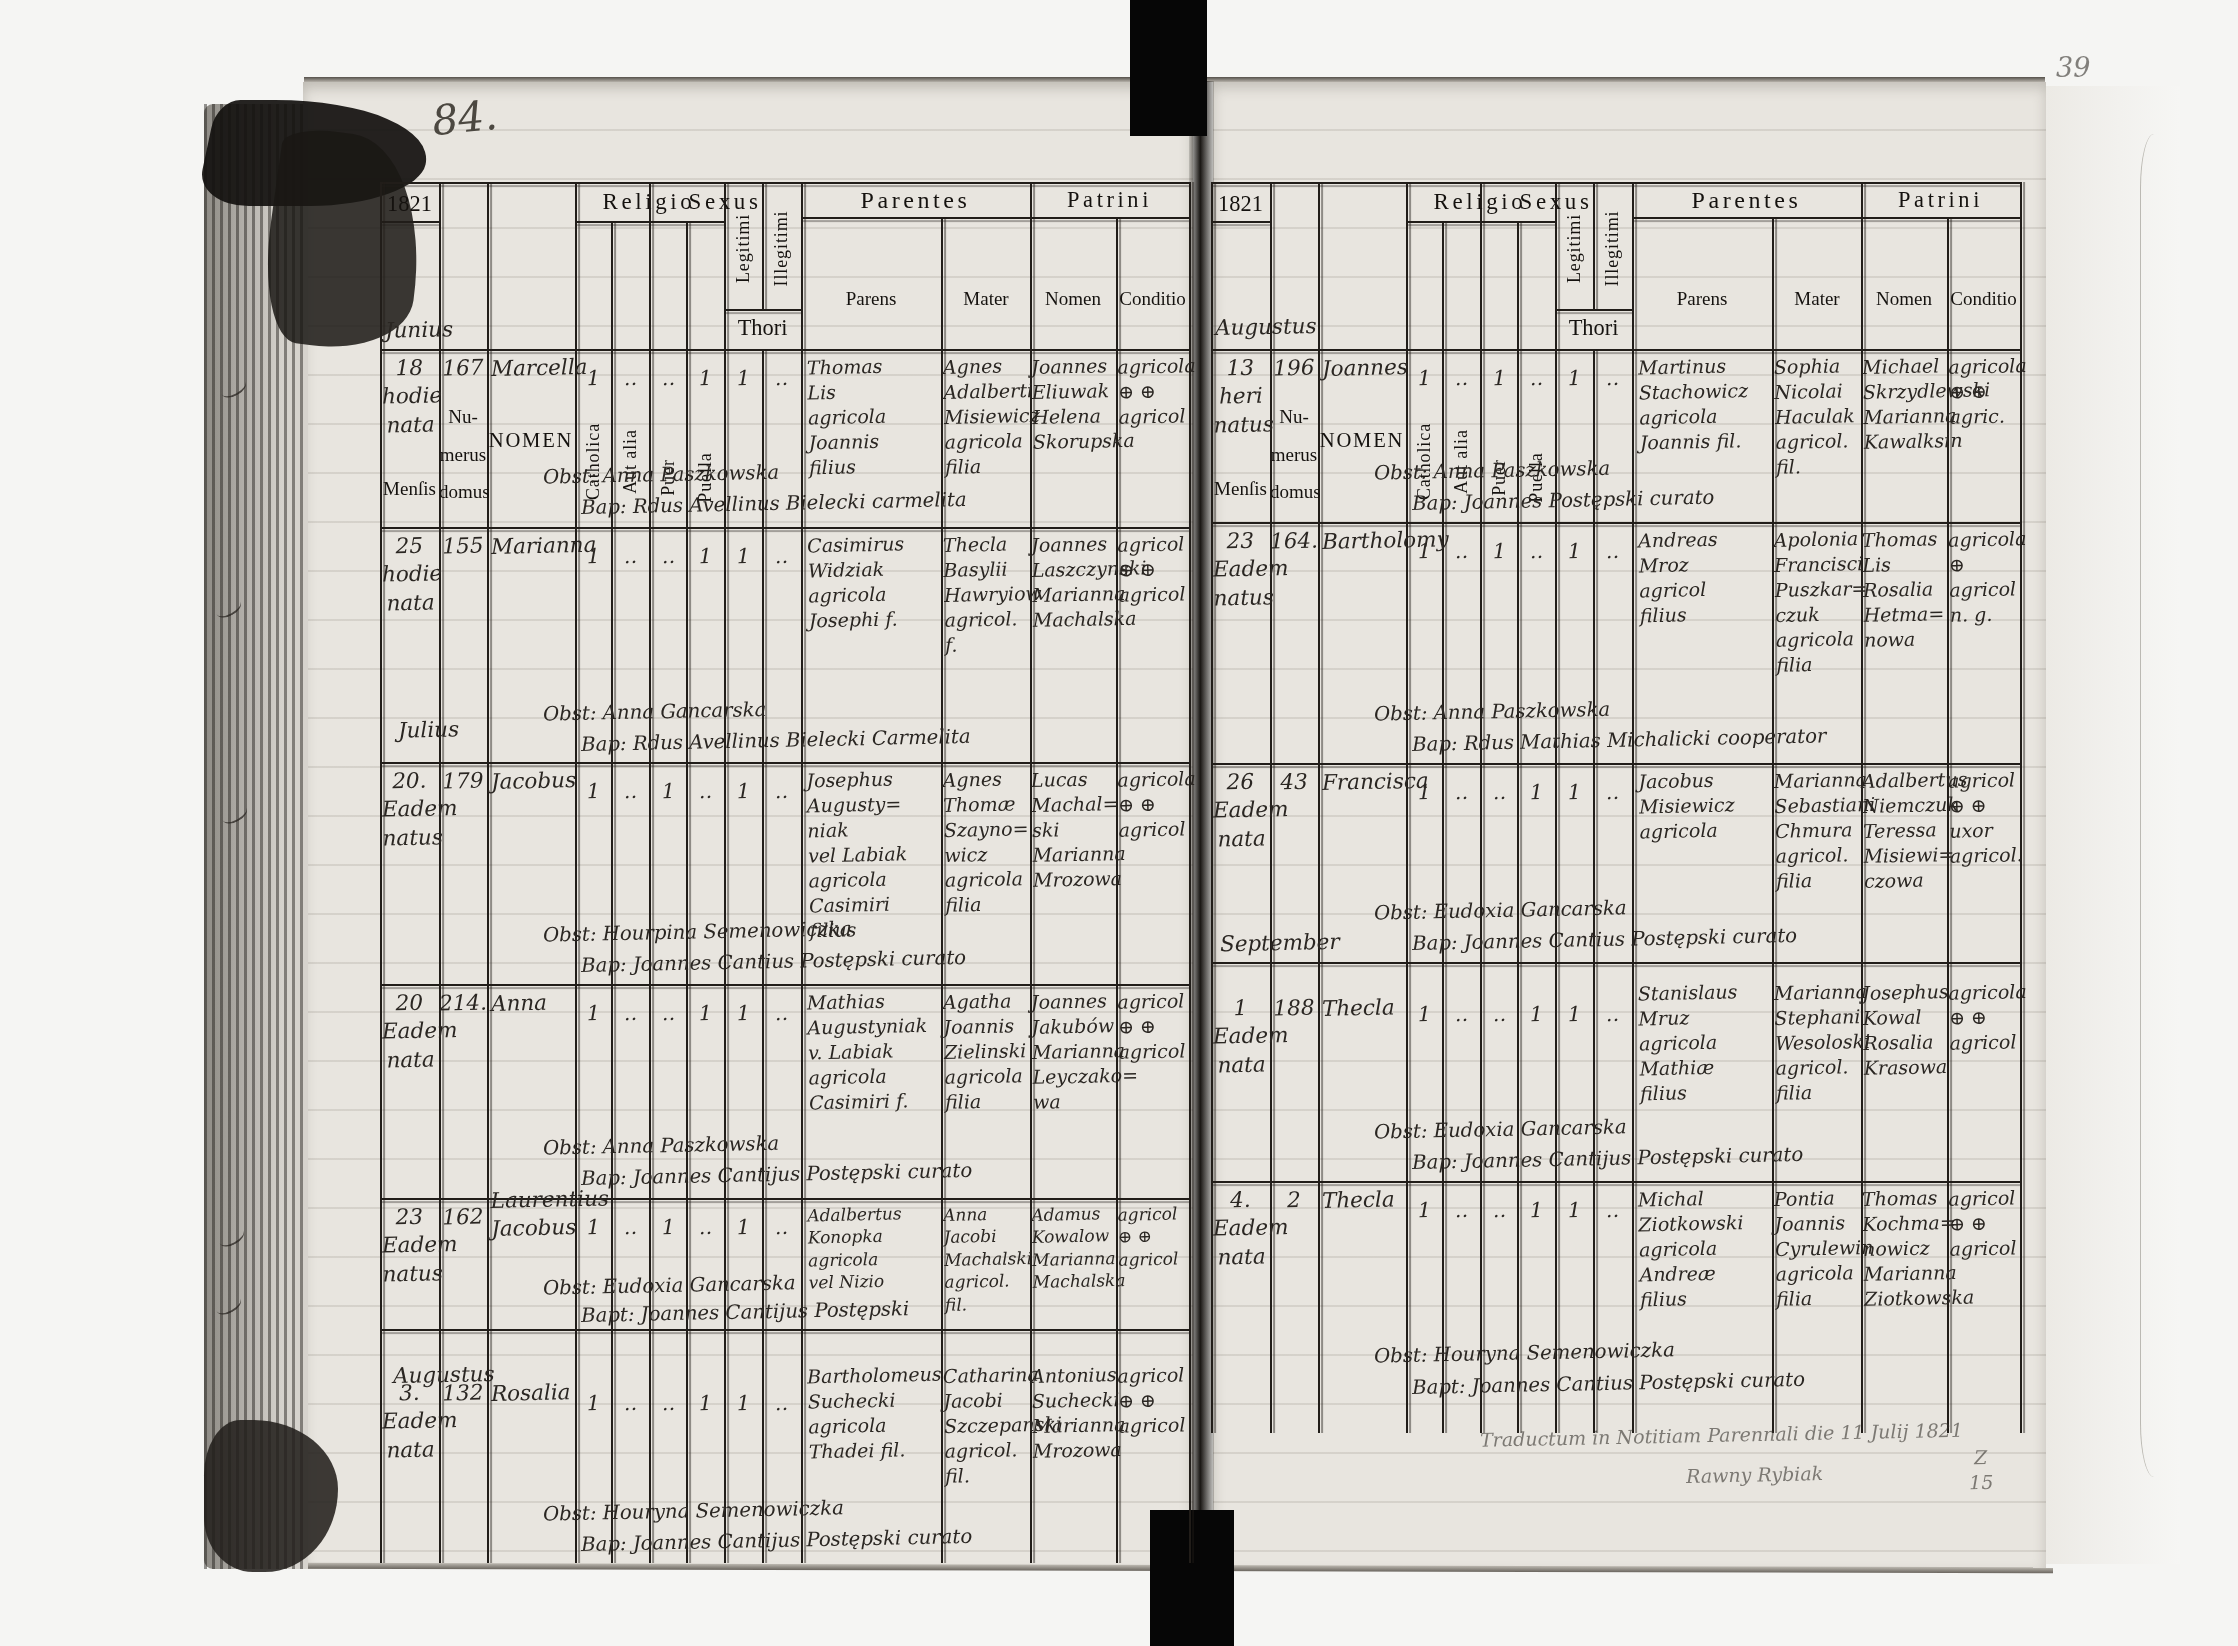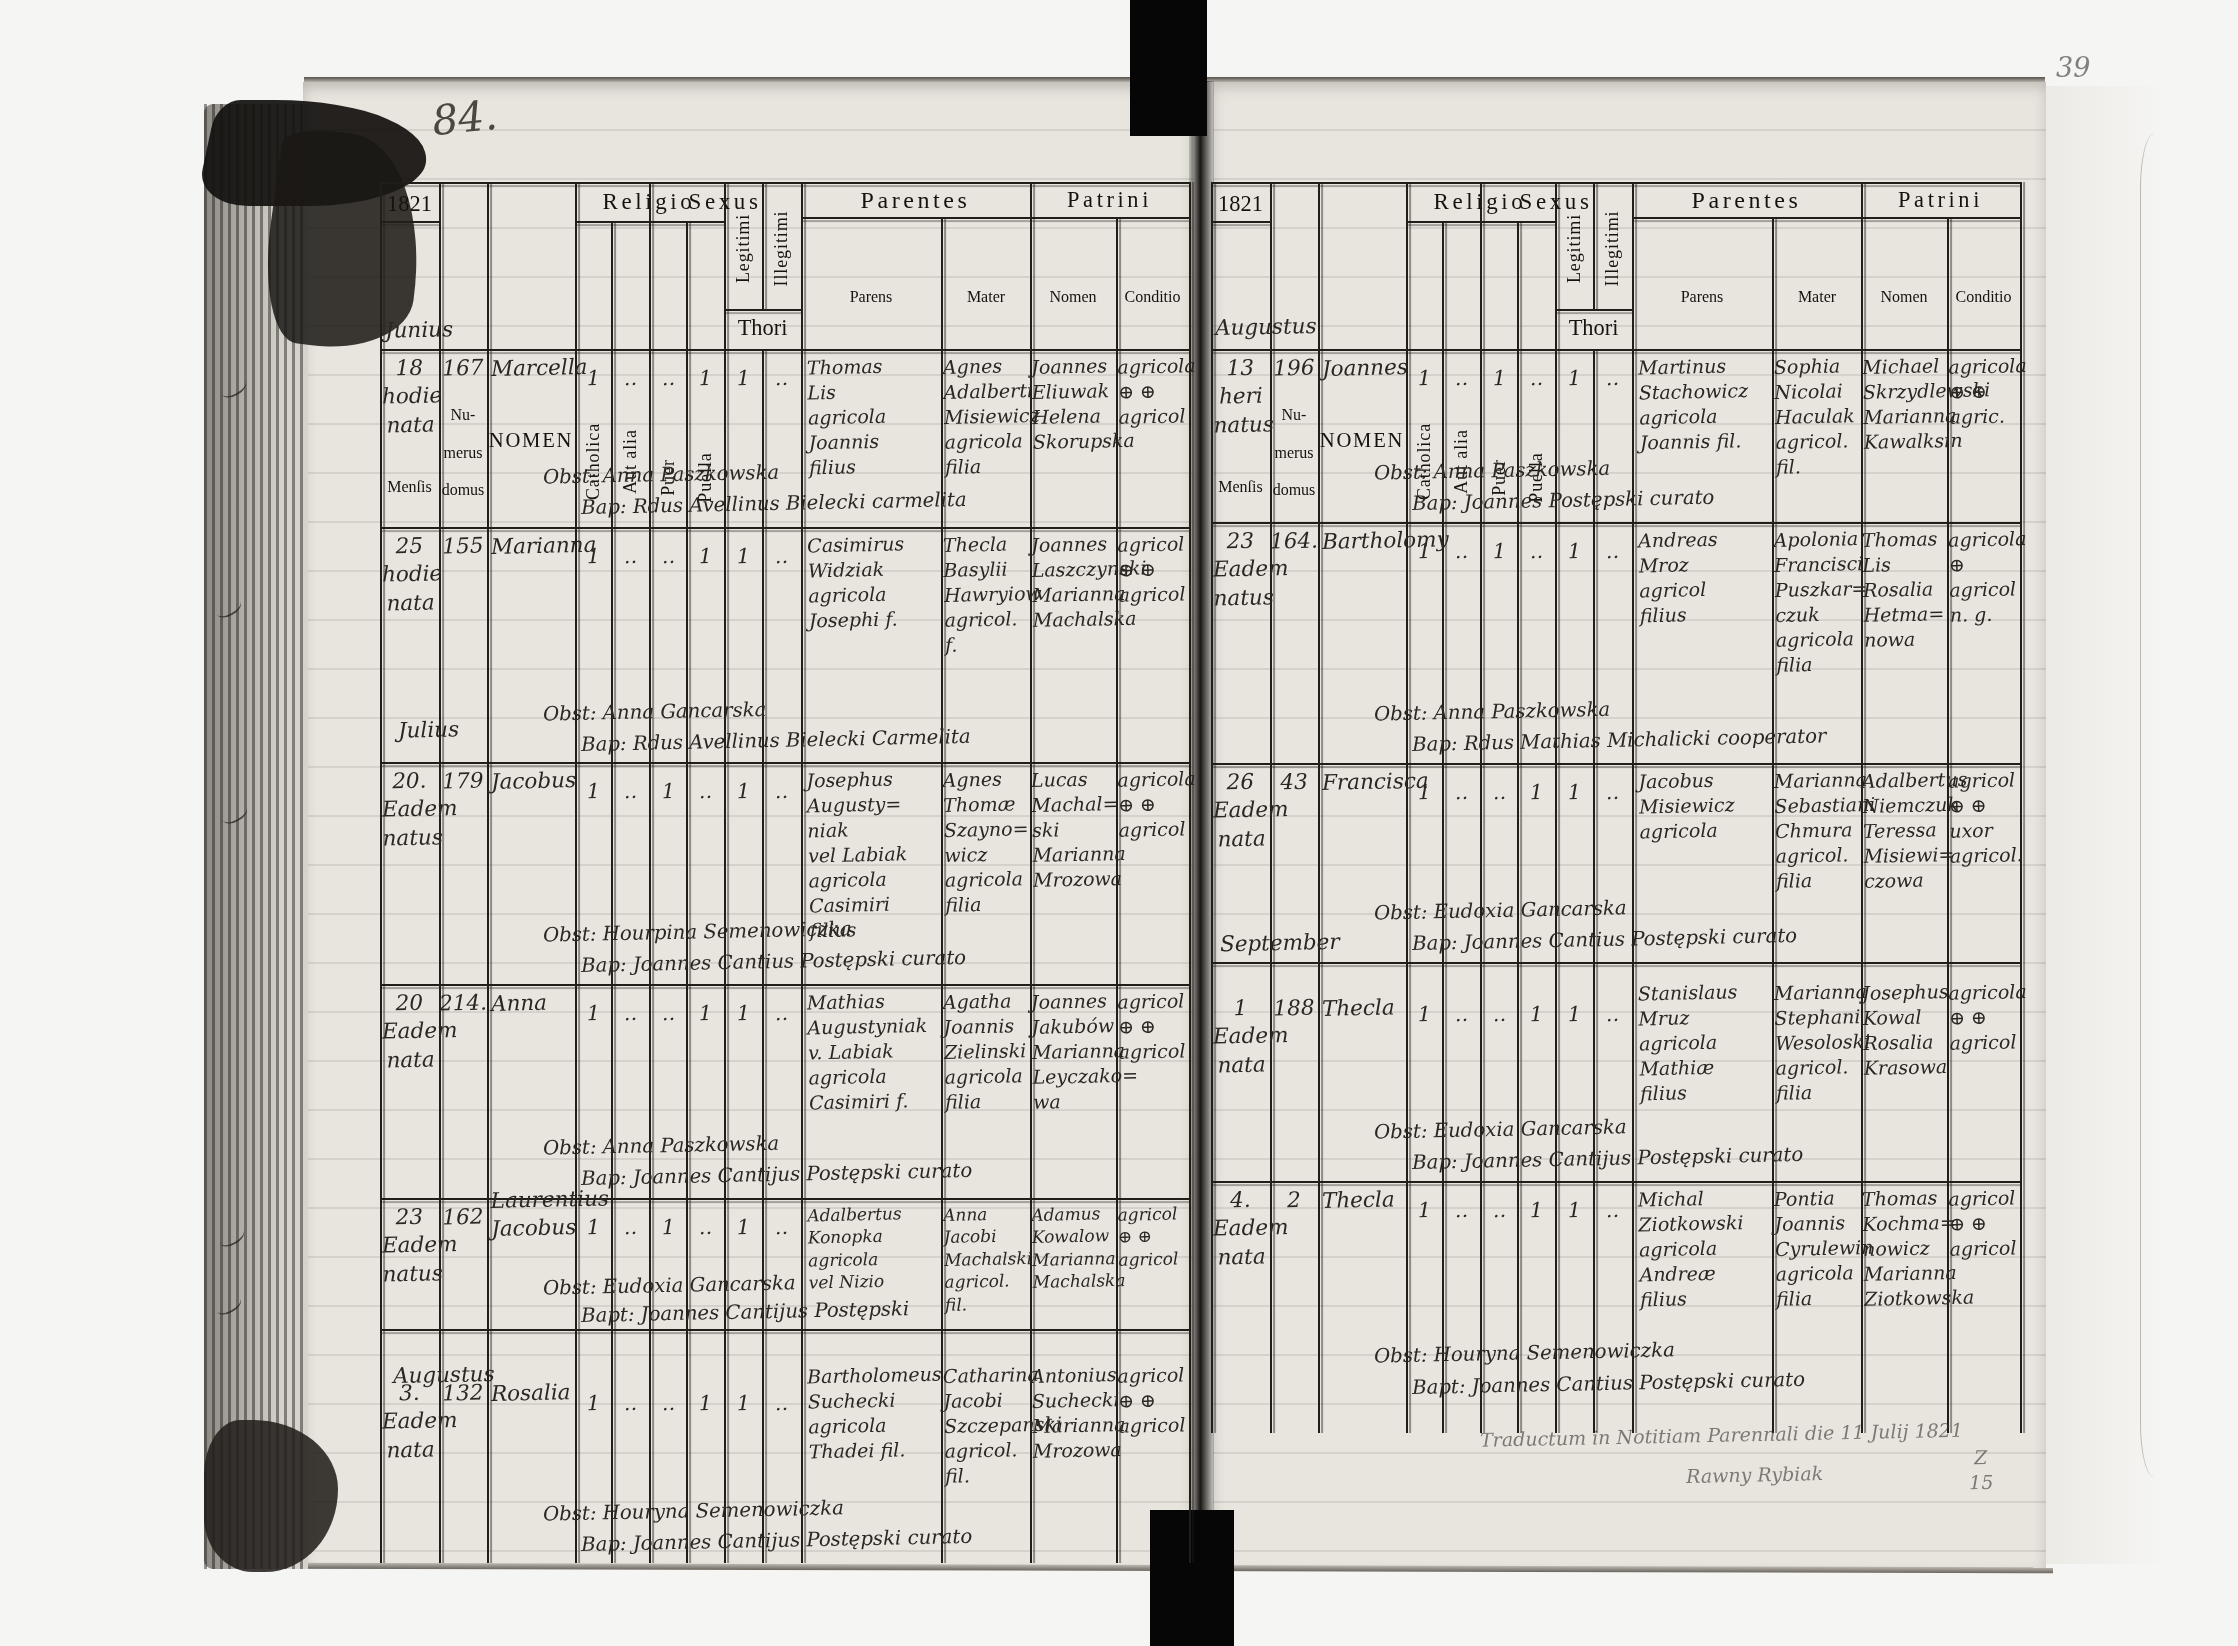--- a/index.html
+++ b/index.html
@@ -32,21 +32,21 @@
   .gutter{position:absolute;left:1189px;top:81px;width:25px;height:1488px;
         background:linear-gradient(90deg,rgba(30,27,22,.15),#191613 45%,rgba(30,27,22,.2));}
   .strap-top{position:absolute;left:1130px;top:0;width:77px;height:136px;background:#060606;}
   .strap-bot{position:absolute;left:1150px;top:1510px;width:84px;height:137px;background:#060606;}
   
   .tbl{position:absolute;width:811px;}
   .vl{position:absolute;width:2.3px;background:#211d19;box-shadow:3.1px 0 0 rgba(33,29,25,.45);}
   .hl{position:absolute;height:2.3px;background:#211d19;box-shadow:0 3.1px 0 rgba(33,29,25,.35);}
   .phead{position:absolute;font-family:"Liberation Serif","DejaVu Serif",serif;color:#15120f;}
   .gh{font-size:24px;letter-spacing:3.6px;}
-  .sh{font-size:16px;}
+  .sh{font-size:19px;}
   .vert{position:absolute;width:134px;text-align:center;transform:rotate(-90deg);font-size:18px;letter-spacing:0.9px;}
   
   .hw{font-family:"DejaVu Serif","DejaVu Sans",serif;font-style:italic;color:#2a2622;
       white-space:pre-line;font-size:19px;line-height:1.32;transform:rotate(-1.2deg);}
   .big{font-size:21.5px;}
   .entry{position:absolute;left:0;}
   .cell{position:absolute;top:5.4px;}
   .c-date{left:1.8px;width:56px;text-align:center;}
   .c-house{left:59px;width:48px;text-align:center;}
   .c-name{left:111px;width:84px;}

